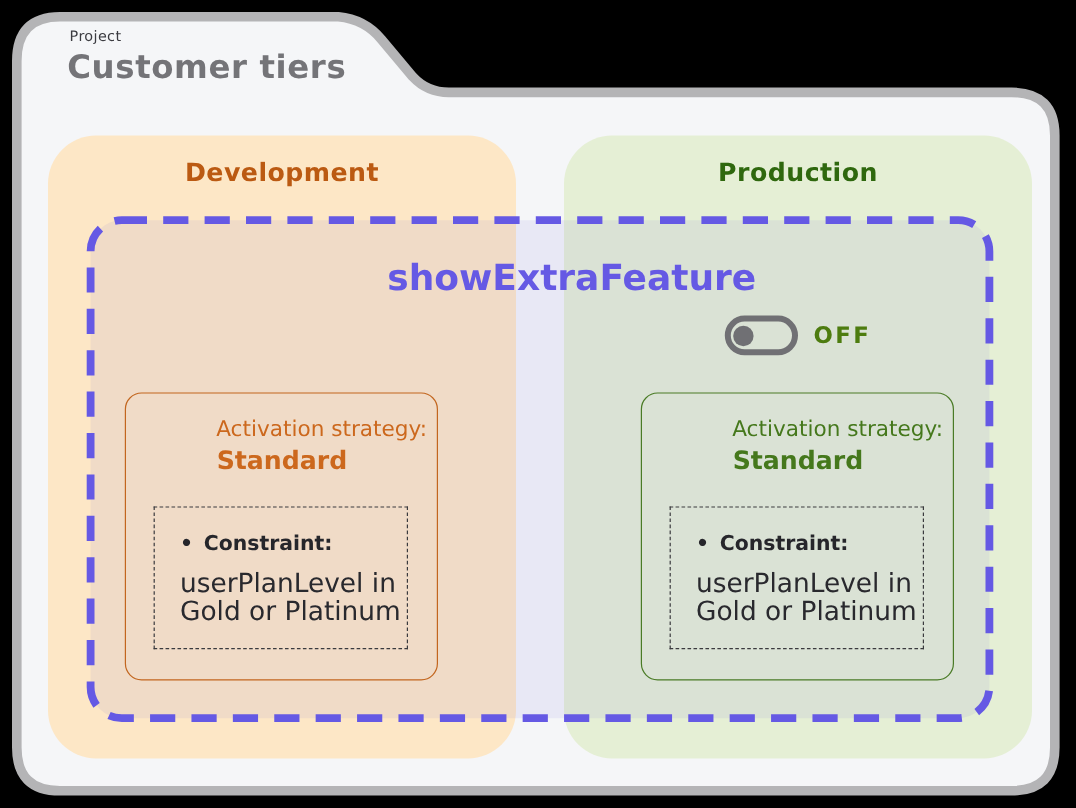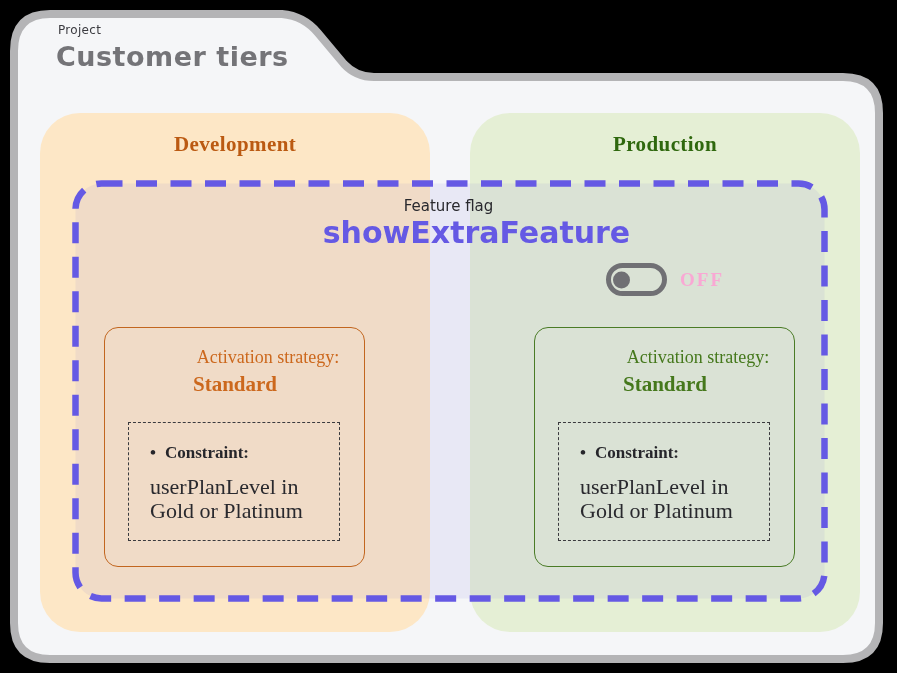--- a/index.html
+++ b/index.html
@@ -12,41 +12,41 @@
 
   
   .project-label{left:58px;top:23px;font-size:12px;color:#3b3b40;letter-spacing:.3px;}
   .project-title{left:56px;top:41px;font-size:27px;font-weight:bold;color:#747478;letter-spacing:.5px;}
 
   
   .panel{top:113px;width:390px;height:519px;border-radius:40px;}
   .panel.dev{left:40px;background:#fde7c6;}
   .panel.prod{left:470px;background:#e5efd5;}
 
-  .env-content{top:113px;width:390px;height:554px;z-index:3;font-family:Liberation Serif, serif;}
+  .env-content{top:113px;width:390px;height:554px;z-index:3;}
   .env-content.dev{left:40px;}
   .env-content.prod{left:470px;}
 
   .env-header{left:0;top:19px;width:100%;text-align:center;font-size:21px;font-weight:bold;letter-spacing:.4px;}
   .dev .env-header{color:#bb5a12;}
   .prod .env-header{color:#2f680e;}
 
   
   .flag-label{left:0;top:197px;width:100%;text-align:center;font-size:15px;color:#29292e;z-index:3;}
   .flag-name{left:0;top:215px;width:100%;text-align:center;font-size:30px;font-weight:bold;color:#6559e4;z-index:3;padding-left:28px;}
 
   
   .toggle-row{left:0;top:150px;width:100%;display:flex;align-items:center;justify-content:center;gap:13px;height:33px;}
   .toggle-pill{position:relative;width:61px;height:33px;border-radius:17px;border:5px solid #6559e4;box-sizing:border-box;cursor:pointer;}
   .prod .toggle-pill{border-color:#707074;}
   .toggle-knob{position:absolute;top:50%;transform:translateY(-50%);width:17px;height:17px;border-radius:50%;background:#6559e4;}
   .dev .toggle-knob{right:2px;}
   .prod .toggle-knob{left:2px;background:#707074;}
   .toggle-label{font-size:19px;font-weight:bold;letter-spacing:2px;color:#6559e4;}
-  .prod .toggle-label{color:#f9a8d4;}
+  .prod .toggle-label{color:#4d7c0f;}
 
   
   .strategy-box{left:64px;top:214px;width:261px;height:240px;border-radius:14px;box-sizing:border-box;}
   .dev .strategy-box{border:1.6px solid #c2661f;}
   .prod .strategy-box{border:1.6px solid #4a7b26;}
   .strategy-label{left:0;top:234px;width:100%;text-align:center;font-size:18px;padding-left:33px;}
   .strategy-value{left:0;top:259px;width:100%;text-align:center;font-size:21px;font-weight:bold;}
   .dev .strategy-label,.dev .strategy-value{color:#cc681d;}
   .prod .strategy-label,.prod .strategy-value{color:#45781c;}
 
@@ -68,21 +68,20 @@
   <div class="abs project-label">Project</div>
   <div class="abs project-title">Customer tiers</div>
 
   <div class="abs panel dev"></div>
   <div class="abs panel prod"></div>
 
   <svg class="layer" width="897" height="673" viewBox="0 0 897 673" style="z-index:2;">
     <rect x="75.5" y="183.5" width="749" height="415" rx="26" fill="rgba(103,90,225,0.085)" stroke="#6559e4" stroke-width="6.5" stroke-dasharray="21 13.5"></rect>
   </svg>
 
-  <div class="abs flag-label">Feature flag</div>
   <div class="abs flag-name">showExtraFeature</div>
 
   <div class="abs env-content dev">
     <div class="abs env-header">Development</div>
 
 
     <div class="abs strategy-box"></div>
     <div class="abs strategy-label">Activation strategy:</div>
     <div class="abs strategy-value">Standard</div>
 

